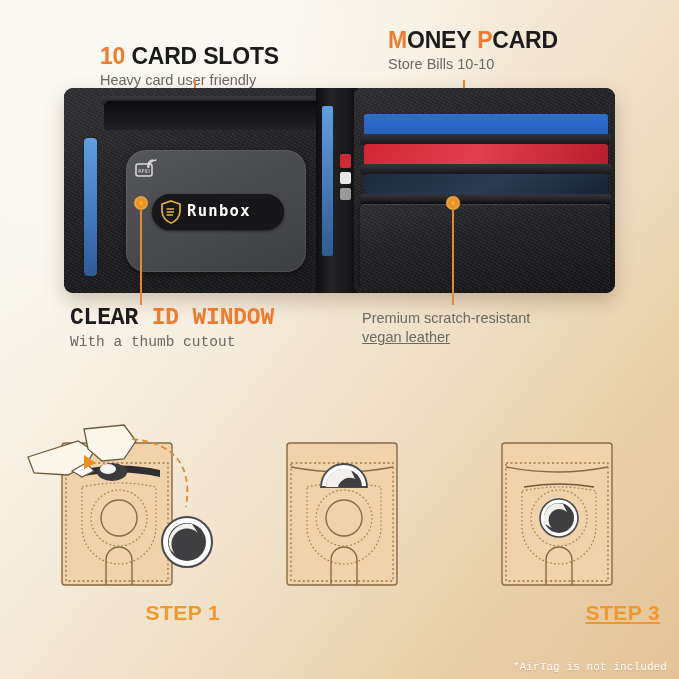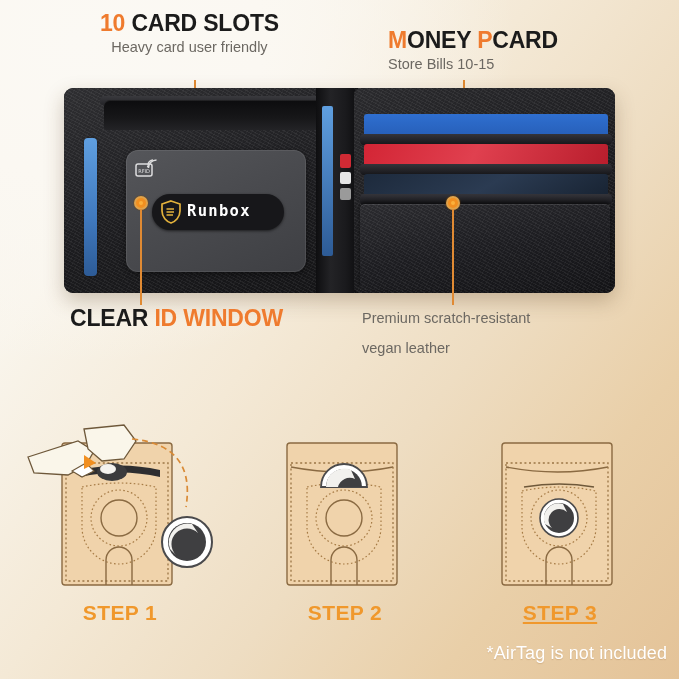--- a/index.html
+++ b/index.html
@@ -63,21 +63,21 @@
     background:linear-gradient(165deg,#2e2e31 0%,#1d1d20 55%,#141416 100%);}
   #topSlotL{position:absolute;left:40px;top:12px;width:236px;height:30px;
     border-radius:6px 6px 3px 3px;
     background:linear-gradient(180deg,#0c0c0e 0%,#171719 60%,#232326 100%);
     box-shadow:0 1px 0 rgba(255,255,255,.09) inset;}
   #topSlotLip{position:absolute;left:36px;top:8px;width:244px;height:9px;border-radius:6px;
     background:linear-gradient(180deg,#3a3a3e,#232327);}
   #blueEdgeL{position:absolute;left:20px;top:50px;width:13px;height:138px;border-radius:4px;
     background:linear-gradient(180deg,#5f9fe0,#3f78bd 60%,#2d5b96);
     box-shadow:0 0 2px rgba(0,0,0,.5);}
-  #idWindow{position:absolute;left:62px;top:62px;width:180px;height:122px;border-radius:12px;
+  #idWindow{position:absolute;left:62px;top:62px;width:180px;height:122px;border-radius:20px;
     background:linear-gradient(155deg,#55565a 0%,#4a4b4f 45%,#3e3f43 100%);
     box-shadow:0 2px 6px rgba(0,0,0,.45), 0 0 0 1px rgba(255,255,255,.08) inset;}
   #rfid{position:absolute;left:9px;top:8px;width:24px;height:20px;opacity:.92;}
   #logoPill{position:absolute;left:26px;top:44px;width:132px;height:36px;border-radius:18px;
     background:#17171a;display:flex;align-items:center;gap:5px;padding:0 8px;box-sizing:border-box;
     box-shadow:0 1px 3px rgba(0,0,0,.6);}
   #logoMark{width:22px;height:24px;flex:0 0 22px;}
   #logoWord{color:#fff;font-size:15.5px;font-weight:700;letter-spacing:1.3px;
     font-family:"DejaVu Sans Mono",monospace;line-height:1;}
 
@@ -93,44 +93,45 @@
   .slotLip{position:absolute;border-radius:4px;
     background:linear-gradient(180deg,#34343a 0%,#1d1d21 70%,#121215 100%);
     box-shadow:0 -1px 0 rgba(255,255,255,.10) inset;}
   #moneyPocket{position:absolute;left:296px;top:116px;width:250px;height:86px;border-radius:5px;
     background:linear-gradient(170deg,#2b2b2f 0%,#1d1d21 50%,#141417 100%);
     box-shadow:0 -2px 4px rgba(0,0,0,.55), 0 1px 0 rgba(255,255,255,.10) inset;}
 
   
   .step{position:absolute;top:415px;width:200px;height:185px;}
   .stepLabel{
-    position:absolute;top:601px;width:200px;text-align:center;
+    position:absolute;top:601px;width:200px;text-align:right;
     font-size:21px;font-weight:700;color:#f0982c;letter-spacing:.4px;
   }
   #footnote{
-    position:absolute;right:12px;bottom:15px;
-    font-size:18px;color:#ffffff;letter-spacing:.1px;
+    position:absolute;right:12px;bottom:6px;
+    font-size:11px;color:#ffffff;letter-spacing:.1px;
     text-shadow:0 1px 1px rgba(150,100,50,.25);
+    font-family:Liberation Mono, monospace;
   }
 </style>
 </head>
 <body>
 
 <div id="stage">
 
-  <div class="callout" style="left:100px;top:11px;text-align:center;">
+  <div class="callout" style="left:100px;top:44px;">
     <div class="ct-head"><span class="hl">10</span><span> CARD SLOTS</span></div>
     <div class="ct-sub">Heavy card user friendly</div>
   </div>
   <div class="lead" style="left:194px;top:80px;height:20px;"></div>
   <div class="dot" style="left:187px;top:95px;"></div>
 
   <div class="callout" style="left:388px;top:28px;">
     <div class="ct-head"><span class="hl">M</span><span>ONEY </span><span class="hl">P</span><span>CARD</span></div>
-    <div class="ct-sub">Store Bills 10-15</div>
+    <div class="ct-sub">Store Bills 10-10</div>
   </div>
   <div class="lead" style="left:463px;top:80px;height:20px;"></div>
   <div class="dot" style="left:456px;top:95px;"></div>
 
   <div id="wallet">
     <div class="panel" id="leftHalf"></div>
     <div class="carbon"></div>
 
     <div id="topSlotLip"></div>
     <div id="topSlotL"></div>
@@ -175,29 +176,30 @@
     <div class="slotCard" style="left:300px;top:86px;width:244px;height:26px;
          background:linear-gradient(150deg,#1d2a3c 0%,#2b3b52 50%,#172231 100%);"></div>
     <div class="slotLip" style="left:296px;top:106px;width:252px;height:12px;"></div>
 
     <div id="moneyPocket"></div>
     <div class="carbon" style="left:296px;top:116px;width:250px;height:86px;"></div>
   </div>
 
   <div class="dot" style="left:134px;top:196px;"></div>
   <div class="lead" style="left:140px;top:209px;height:96px;"></div>
-  <div class="callout" style="left:70px;top:306px;">
+  <div class="callout" style="left:70px;top:306px;font-family:Liberation Mono, monospace;">
     <div class="ct-head"><span>CLEAR </span><span class="hl">ID WINDOW</span></div>
+    <div class="ct-sub">With a thumb cutout</div>
   </div>
 
   <div class="dot" style="left:446px;top:196px;"></div>
   <div class="lead" style="left:452px;top:209px;height:96px;"></div>
   <div class="callout" style="left:362px;top:306px;">
     <div class="ct-sub">Premium scratch-resistant</div>
-    <div class="ct-sub" style="margin-top:11px;">vegan leather</div>
+    <div class="ct-sub" style="margin-top:0;text-decoration:underline;">vegan leather</div>
   </div>
 
   <div class="step" style="left:20px;">
     <svg viewBox="0 0 200 185" width="200" height="185">
 
       <rect x="42" y="28" width="110" height="142" rx="3" fill="#f0d3ab" stroke="#8a6a42" stroke-width="1.4"></rect>
       <rect x="46" y="48" width="102" height="118" fill="none" stroke="#9a7545" stroke-width="1.3" stroke-dasharray="2 2.6"></rect>
 
       <path d="M60 55 Q100 46 140 55 L140 62 Q100 53 60 62 Z" fill="#2e2e30"></path>
 
@@ -233,21 +235,20 @@
       <path d="M62 72 Q100 64 136 72 L136 112 A36 36 0 0 1 62 112 Z" fill="none" stroke="#a67b45" stroke-width="1.2" stroke-dasharray="1.6 2.4"></path>
       <circle cx="99" cy="103" r="28" fill="none" stroke="#a67b45" stroke-width="1.2" stroke-dasharray="1.6 2.4"></circle>
       <circle cx="99" cy="103" r="18" fill="none" stroke="#8a6a42" stroke-width="1.4"></circle>
 
       <path d="M76 72 A23 23 0 0 1 122 72 Z" fill="#ffffff" stroke="#4a4a4c" stroke-width="1.8"></path>
       <path d="M81 72 A18 18 0 0 1 117 72 Z" fill="#3f3f41"></path>
       <path d="M81 72 A18 18 0 0 1 106 55 L110 64 A12 12 0 0 0 93 72 Z" fill="#f2f1ee"></path>
       <path d="M86 170 L86 145 A13 13 0 0 1 112 145 L112 170" fill="none" stroke="#8a6a42" stroke-width="1.4"></path>
     </svg>
   </div>
-  <div class="stepLabel" style="left:245px;">STEP 2</div>
 
   <div class="step" style="left:460px;">
     <svg viewBox="0 0 200 185" width="200" height="185">
       <rect x="42" y="28" width="110" height="142" rx="3" fill="#f0d3ab" stroke="#8a6a42" stroke-width="1.4"></rect>
       <path d="M46 52 Q98 62 148 52" fill="none" stroke="#8a6a42" stroke-width="1.4"></path>
       <rect x="46" y="48" width="102" height="118" fill="none" stroke="#9a7545" stroke-width="1.3" stroke-dasharray="2 2.6"></rect>
       <path d="M64 72 Q100 66 134 72" fill="none" stroke="#6e583a" stroke-width="1.4"></path>
       <path d="M62 76 Q100 68 136 76 L136 112 A36 36 0 0 1 62 112 Z" fill="none" stroke="#a67b45" stroke-width="1.2" stroke-dasharray="1.6 2.4"></path>
       <circle cx="99" cy="103" r="28" fill="none" stroke="#a67b45" stroke-width="1.2" stroke-dasharray="1.6 2.4"></circle>
 

